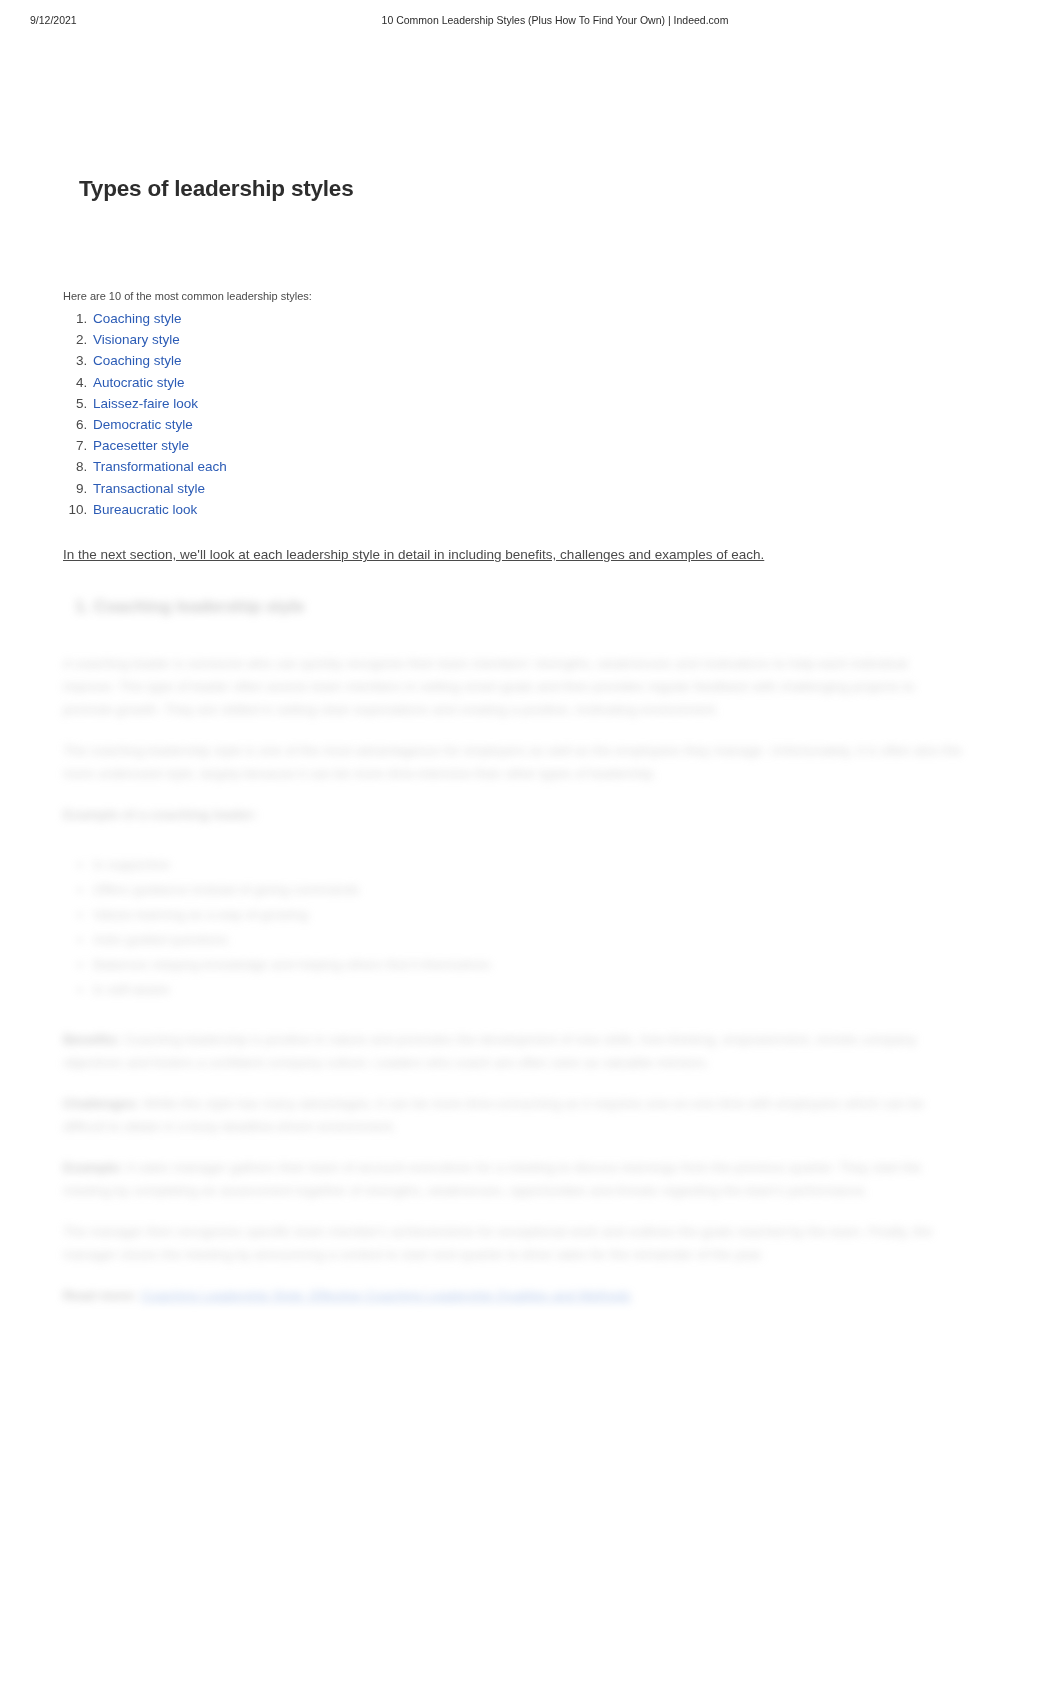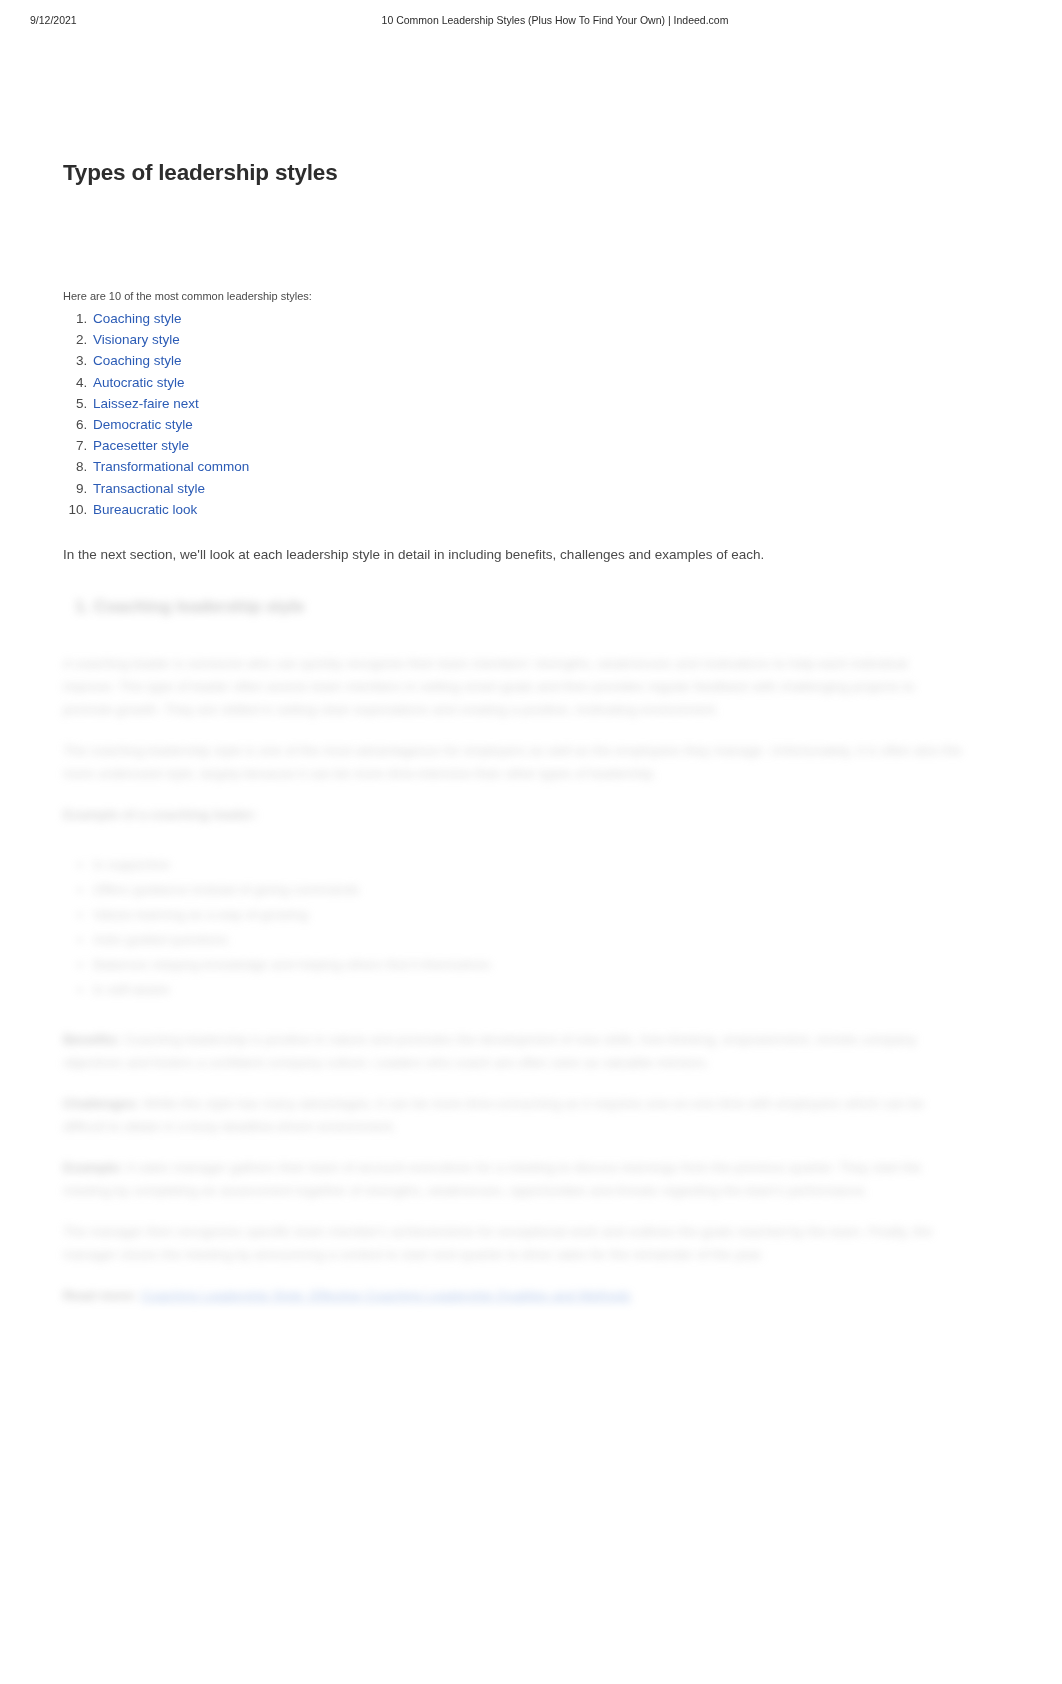--- a/index.html
+++ b/index.html
@@ -45,21 +45,21 @@
 
   
   .content {
     position: absolute;
     left: 63px;
     top: 0;
     width: 900px;
   }
 
   h1.page-title {
-    margin: 0;
+    margin: 16px;
     position: absolute;
     top: 159px;
     left: 0;
     font-size: 22.5px;
     font-weight: bold;
     letter-spacing: -0.2px;
     color: #2d2d2d;
     line-height: 1.2;
   }
 
@@ -94,20 +94,21 @@
   }
 
   .closing-para {
     position: absolute;
     top: 545px;
     left: 0;
     font-size: 13.5px;
     color: #4a4a4a;
     line-height: 1.55;
     white-space: nowrap;
+    text-decoration: underline;
   }
 
   
   .blurred-region {
     position: absolute;
     left: 0;
     top: 596px;
     width: 900px;
     height: 780px;
     filter: blur(4.2px);
@@ -166,24 +167,24 @@
 
   <h1 class="page-title">Types of leadership styles</h1>
 
   <div class="intro-line">Here are 10 of the most common leadership styles:</div>
 
   <ol class="style-list">
     <li><a href="#">Coaching style</a></li>
     <li><a href="#">Visionary style</a></li>
     <li><a href="#">Coaching style</a></li>
     <li><a href="#">Autocratic style</a></li>
-    <li><a href="#">Laissez-faire next</a></li>
+    <li><a href="#">Laissez-faire look</a></li>
     <li><a href="#">Democratic style</a></li>
     <li><a href="#">Pacesetter style</a></li>
-    <li><a href="#">Transformational common</a></li>
+    <li><a href="#">Transformational each</a></li>
     <li><a href="#">Transactional style</a></li>
     <li><a href="#">Bureaucratic look</a></li>
   </ol>
 
   <div class="closing-para">In the next section, we'll look at each leadership style in detail in including benefits, challenges and examples of each.</div>
 
   <div class="blurred-region">
 
     <div class="bh">1. Coaching leadership style</div>
 

